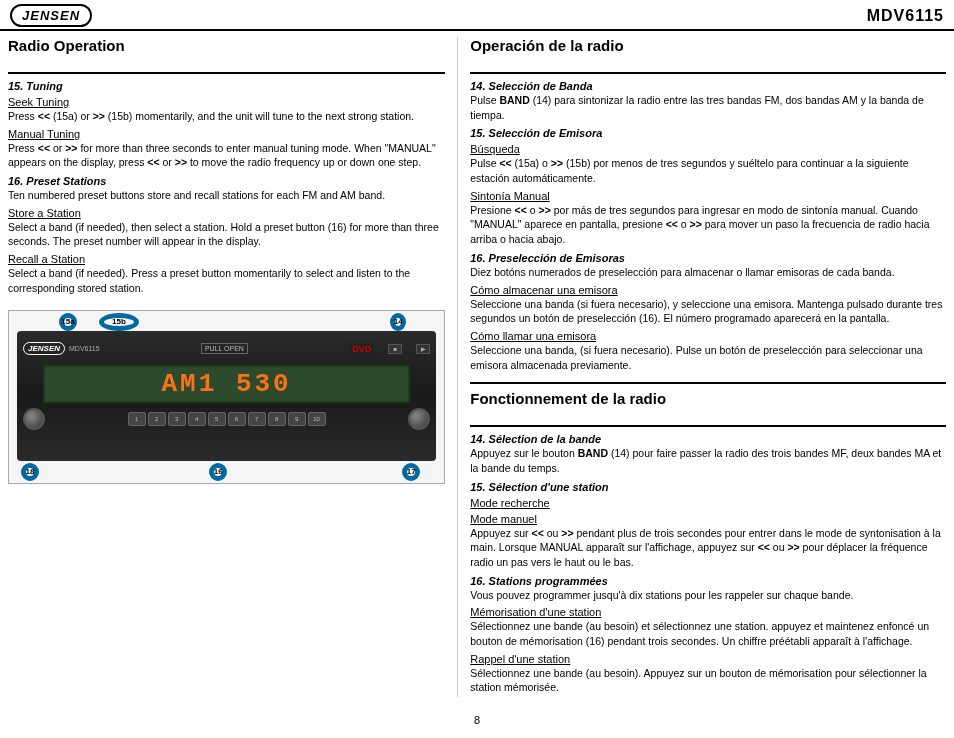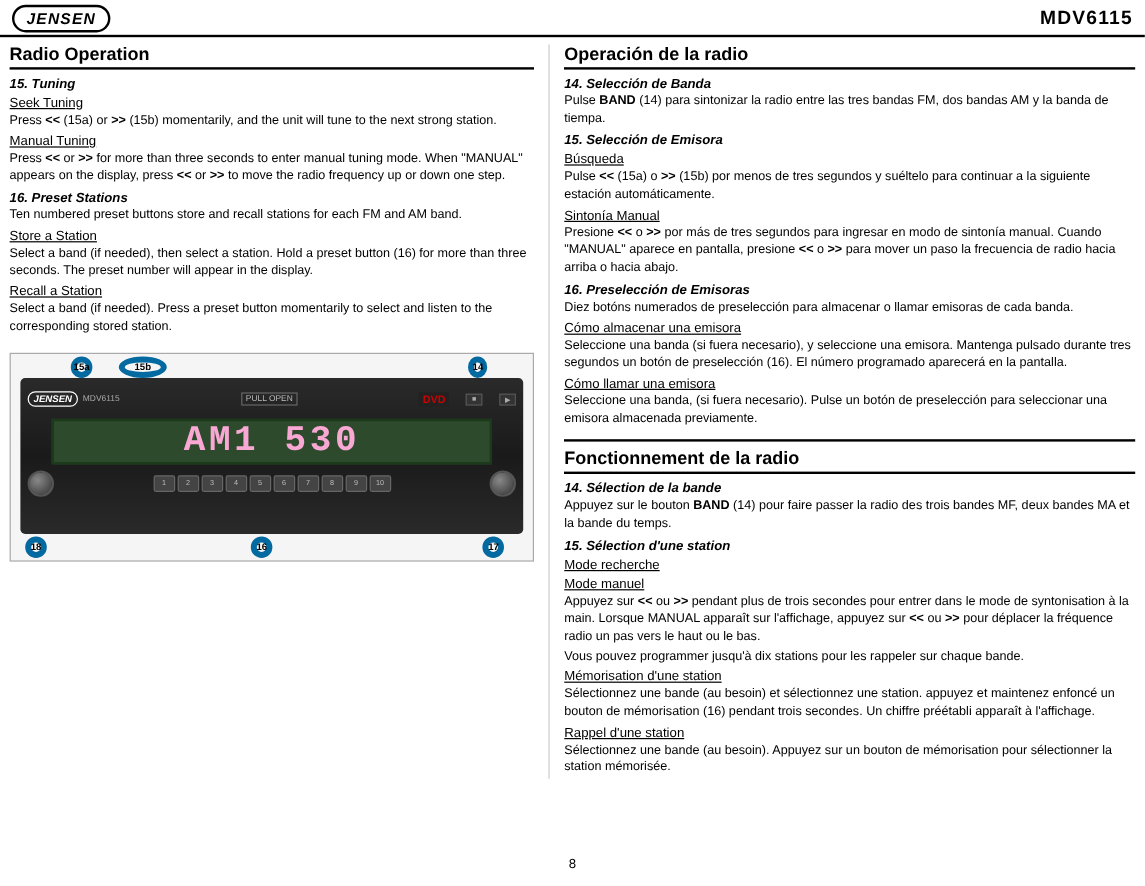--- a/index.html
+++ b/index.html
@@ -52,21 +52,21 @@
       border-right: 1px solid #ccc;
     }
     .col-right {
       width: 52%;
       padding-left: 12px;
     }
     .section-title {
       font-size: 15px;
       font-weight: bold;
       border-bottom: 2px solid #000;
-      padding-bottom: 2px;
+      padding-bottom: 18px;
       margin-bottom: 6px;
     }
     .sub-title {
       font-size: 12px;
       font-weight: bold;
       margin-top: 6px;
       margin-bottom: 2px;
     }
     .sub-title-italic {
       font-size: 11px;
@@ -174,22 +174,22 @@
       background: #2d4a2d;
       border: 2px solid #1a3a1a;
       margin: 2px 20px;
       height: 38px;
       display: flex;
       align-items: center;
       justify-content: center;
       position: relative;
     }
     .display-text {
-      color: #f9a8d4;
-      font-size: 30px;
+      color: #f97316;
+      font-size: 26px;
       font-weight: bold;
       font-family: 'Courier New', monospace;
       letter-spacing: 3px;
     }
     
     .control-row {
       display: flex;
       align-items: center;
       justify-content: space-between;
       margin-top: 3px;
@@ -354,20 +354,21 @@
       </div>
 
       <div>
         <div class="sub-title-italic"><b><i>15. Sélection d'une station</i></b></div>
         <span class="underline-label">Mode recherche</span>
         <span class="underline-label">Mode manuel</span>
         <p>Appuyez sur <b>&lt;&lt;</b> ou <b>&gt;&gt;</b> pendant plus de trois secondes pour entrer dans le mode de syntonisation à la main. Lorsque MANUAL apparaît sur l'affichage, appuyez sur <b>&lt;&lt;</b> ou <b>&gt;&gt;</b> pour déplacer la fréquence radio un pas vers le haut ou le bas.</p>
       </div>
 
       <div>
+        <div class="sub-title-italic"><b><i>16. Stations programmées</i></b></div>
         <p>Vous pouvez programmer jusqu'à dix stations pour les rappeler sur chaque bande.</p>
         <span class="underline-label">Mémorisation d'une station</span>
         <p>Sélectionnez une bande (au besoin) et sélectionnez une station. appuyez et maintenez enfoncé un bouton de mémorisation (16) pendant trois secondes. Un chiffre préétabli apparaît à l'affichage.</p>
         <span class="underline-label">Rappel d'une station</span>
         <p>Sélectionnez une bande (au besoin). Appuyez sur un bouton de mémorisation pour sélectionner la station mémorisée.</p>
       </div>
 
     </div>
   </div>
 

